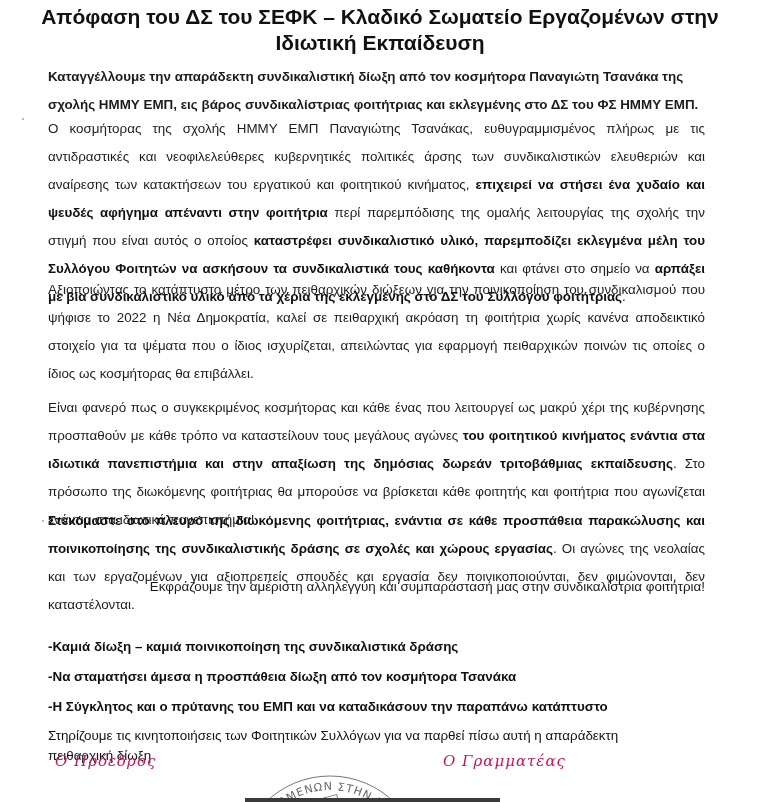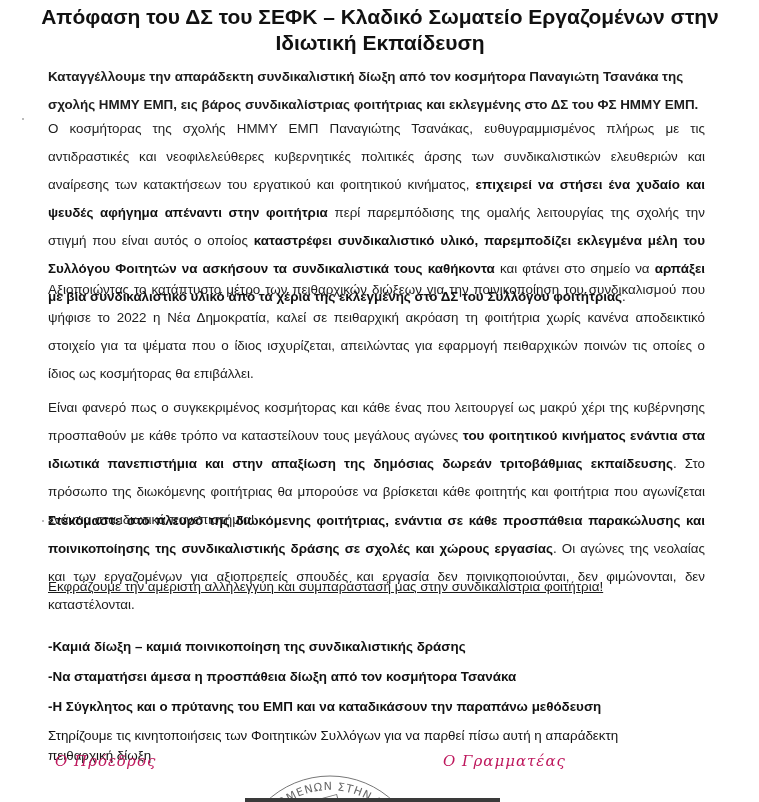--- a/index.html
+++ b/index.html
@@ -18,21 +18,21 @@
     color: #1c1c1c;
   }
   .para b { font-weight: bold; color: #111; }
   .p-intro { top: 63px; font-weight: bold; text-align: left; }
   .p1 { top: 115px; }
   .p2 { top: 276px; }
   .p3 { top: 394px; }
   .p4 { top: 507px; }
   .solidarity {
     position: absolute; left: 48px; width: 657px; top: 577px;
-    text-align: left; font-size: 13.4px; line-height: 19px; text-decoration: underline;
+    text-align: right; font-size: 13.4px; line-height: 19px; 
   }
   .demand {
     position: absolute; left: 48px; width: 680px;
     font-size: 13.4px; font-weight: bold; line-height: 19px; color: #111;
   }
   .d1 { top: 637px; }
   .d2 { top: 667px; }
   .d3 { top: 697px; }
   .support {
     position: absolute; left: 48px; width: 600px; top: 726px;
@@ -65,23 +65,23 @@
   <p class="para p1"><span>Ο κοσμήτορας της σχολής ΗΜΜΥ ΕΜΠ Παναγιώτης Τσανάκας, ευθυγραμμισμένος πλήρως με τις αντιδραστικές και νεοφιλελεύθερες κυβερνητικές πολιτικές άρσης των συνδικαλιστικών ελευθεριών και αναίρεσης των κατακτήσεων του εργατικού και φοιτητικού κινήματος, </span><b>επιχειρεί να στήσει ένα χυδαίο και ψευδές αφήγημα απέναντι στην φοιτήτρια</b><span> περί παρεμπόδισης της ομαλής λειτουργίας της σχολής την στιγμή που είναι αυτός ο οποίος </span><b>καταστρέφει συνδικαλιστικό υλικό, παρεμποδίζει εκλεγμένα μέλη του Συλλόγου Φοιτητών να ασκήσουν τα συνδικαλιστικά τους καθήκοντα</b><span> και φτάνει στο σημείο να </span><b>αρπάξει με βία συνδικαλιστικό υλικό από τα χέρια της εκλεγμένης στο ΔΣ του Συλλόγου φοιτήτριας</b><span>.</span></p>
 
   <p class="para p2">Αξιοποιώντας το κατάπτυστο μέτρο των πειθαρχικών διώξεων για την ποινικοποίηση του συνδικαλισμού που ψήφισε το 2022 η Νέα Δημοκρατία, καλεί σε πειθαρχική ακρόαση τη φοιτήτρια χωρίς κανένα αποδεικτικό στοιχείο για τα ψέματα που ο ίδιος ισχυρίζεται, απειλώντας για εφαρμογή πειθαρχικών ποινών τις οποίες ο ίδιος ως κοσμήτορας θα επιβάλλει.</p>
 
   <p class="para p3"><span>Είναι φανερό πως ο συγκεκριμένος κοσμήτορας και κάθε ένας που λειτουργεί ως μακρύ χέρι της κυβέρνησης προσπαθούν με κάθε τρόπο να καταστείλουν τους μεγάλους αγώνες </span><b>του φοιτητικού κινήματος ενάντια στα ιδιωτικά πανεπιστήμια και στην απαξίωση της δημόσιας δωρεάν τριτοβάθμιας εκπαίδευσης</b><span>. Στο πρόσωπο της διωκόμενης φοιτήτριας θα μπορούσε να βρίσκεται κάθε φοιτητής και φοιτήτρια που αγωνίζεται ενάντια στα ιδιωτικά πανεπιστήμια!</span></p>
 
   <p class="para p4"><b>Στεκόμαστε στο πλευρό της διωκόμενης φοιτήτριας, ενάντια σε κάθε προσπάθεια παρακώλυσης και ποινικοποίησης της συνδικαλιστικής δράσης σε σχολές και χώρους εργασίας</b><span>. Οι αγώνες της νεολαίας και των εργαζομένων για αξιοπρεπείς σπουδές και εργασία δεν ποινικοποιούνται, δεν φιμώνονται, δεν καταστέλονται.</span></p>
 
   <div class="solidarity">Εκφράζουμε την αμέριστη αλληλεγγύη και συμπαράστασή μας στην συνδικαλίστρια φοιτήτρια!</div>
 
-  <div class="demand d1">-Καμιά δίωξη – καμιά ποινικοποίηση της συνδικαλιστικής δράσης</div>
+  <div class="demand d1">-Καμιά δίωξη – καμιά ποινικοποίηση της συνδικαλιστικά δράσης</div>
   <div class="demand d2">-Να σταματήσει άμεσα η προσπάθεια δίωξη από τον κοσμήτορα Τσανάκα</div>
-  <div class="demand d3">-Η Σύγκλητος και ο πρύτανης του ΕΜΠ και να καταδικάσουν την παραπάνω μεθόδευση</div>
+  <div class="demand d3">-Η Σύγκλητος και ο πρύτανης του ΕΜΠ και να καταδικάσουν την παραπάνω κατάπτυστο</div>
 
   <div class="support">Στηρίζουμε τις κινητοποιήσεις των Φοιτητικών Συλλόγων για να παρθεί πίσω αυτή η απαράδεκτη πειθαρχική δίωξη</div>
 
   <div class="signature sig-left">Ο Πρόεδρος</div>
 
   <svg class="stamp" viewBox="0 0 200 200">
     <defs>
       <path id="stamp-arc" d="M 22 100 A 78 78 0 0 1 178 100"></path>
     </defs>
     <circle cx="100" cy="100" r="92" fill="none" stroke="#777" stroke-width="1"></circle>

